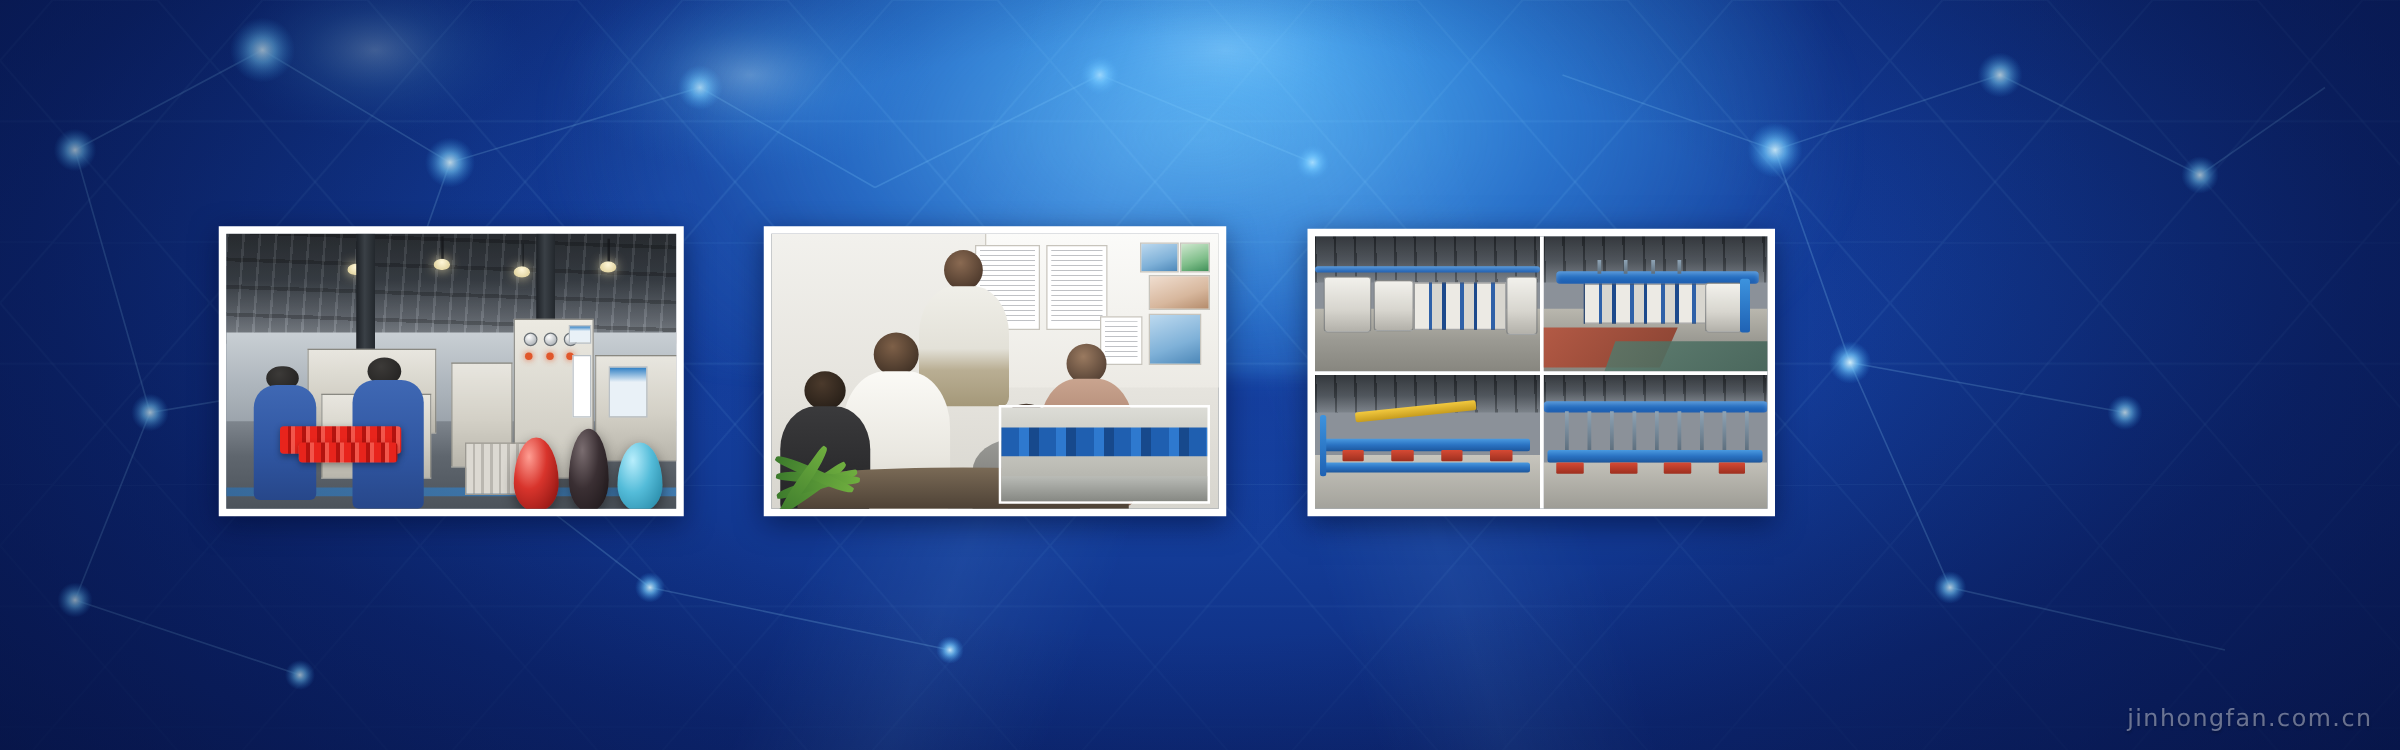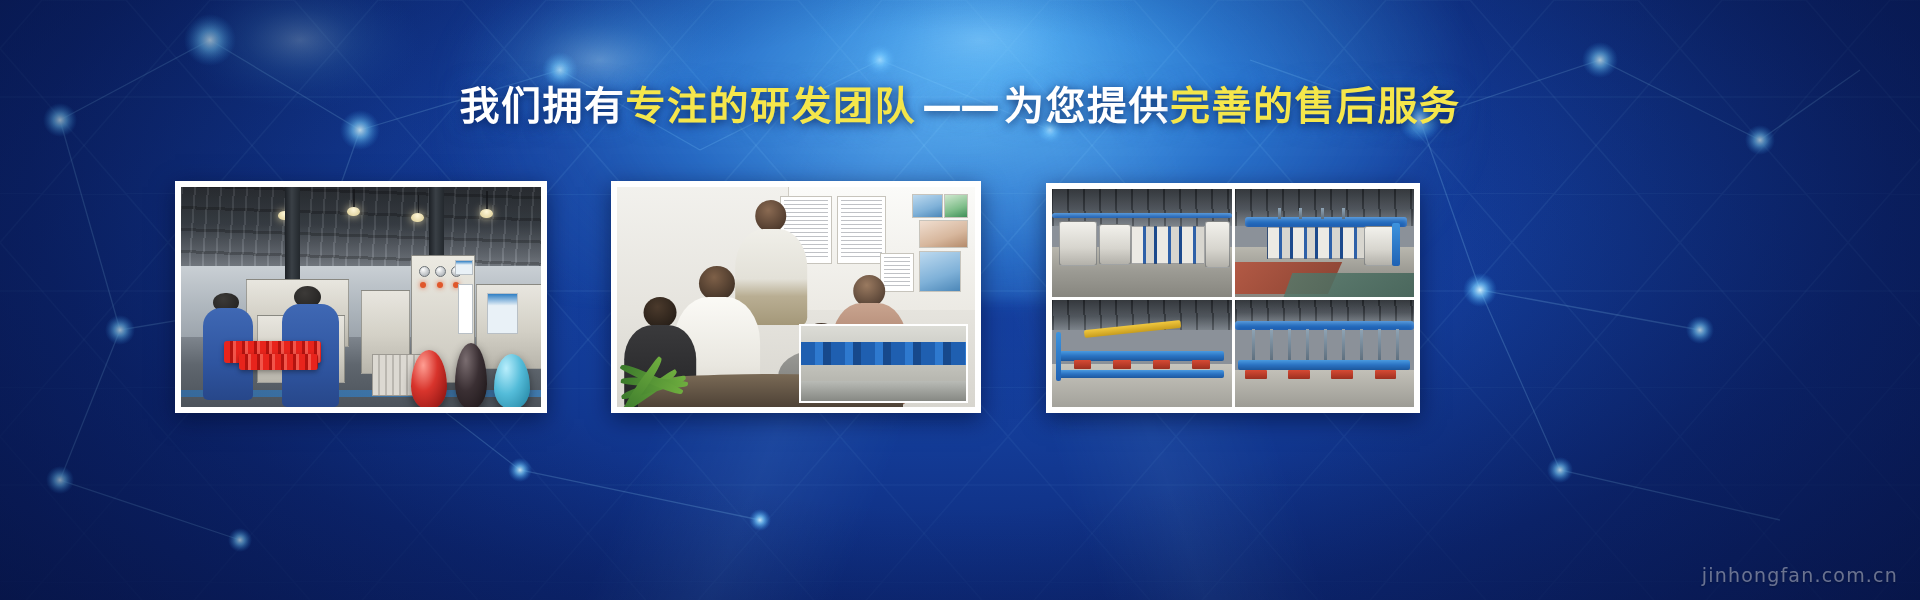--- a/index.html
+++ b/index.html
@@ -421,23 +421,20 @@
       <ellipse cx="600" cy="60" rx="150" ry="80" fill="url(#bigglow)" opacity="0.55"></ellipse>
       <ellipse cx="980" cy="40" rx="180" ry="90" fill="url(#bigglow)" opacity="0.50"></ellipse>
       <ellipse cx="300" cy="40" rx="120" ry="70" fill="url(#bigglow)" opacity="0.45"></ellipse>
     </g>
   </svg>
 
   <div class="glow-top"></div>
   <div class="bg-beam"></div>
   <div class="bg-vignette"></div>
 
-  <div class="headline">
-    <span>我们拥有</span><span class="hl-accent">专注的研发团队</span><span class="hl-dash">——</span><span>为您提供</span><span class="hl-accent">完善的售后服务</span>
-  </div>
 
   <div class="panel" id="panel-1">
     <div class="panel-inner">
       <div class="f1-ceiling"></div>
       <div class="f1-backwall"></div>
       <div class="f1-floor"></div>
 
       <div class="f1-lamp" style="left:27%; top:11%;"></div>
       <div class="f1-lamp" style="left:46%; top:9%;"></div>
       <div class="f1-lamp" style="left:64%; top:12%;"></div>

